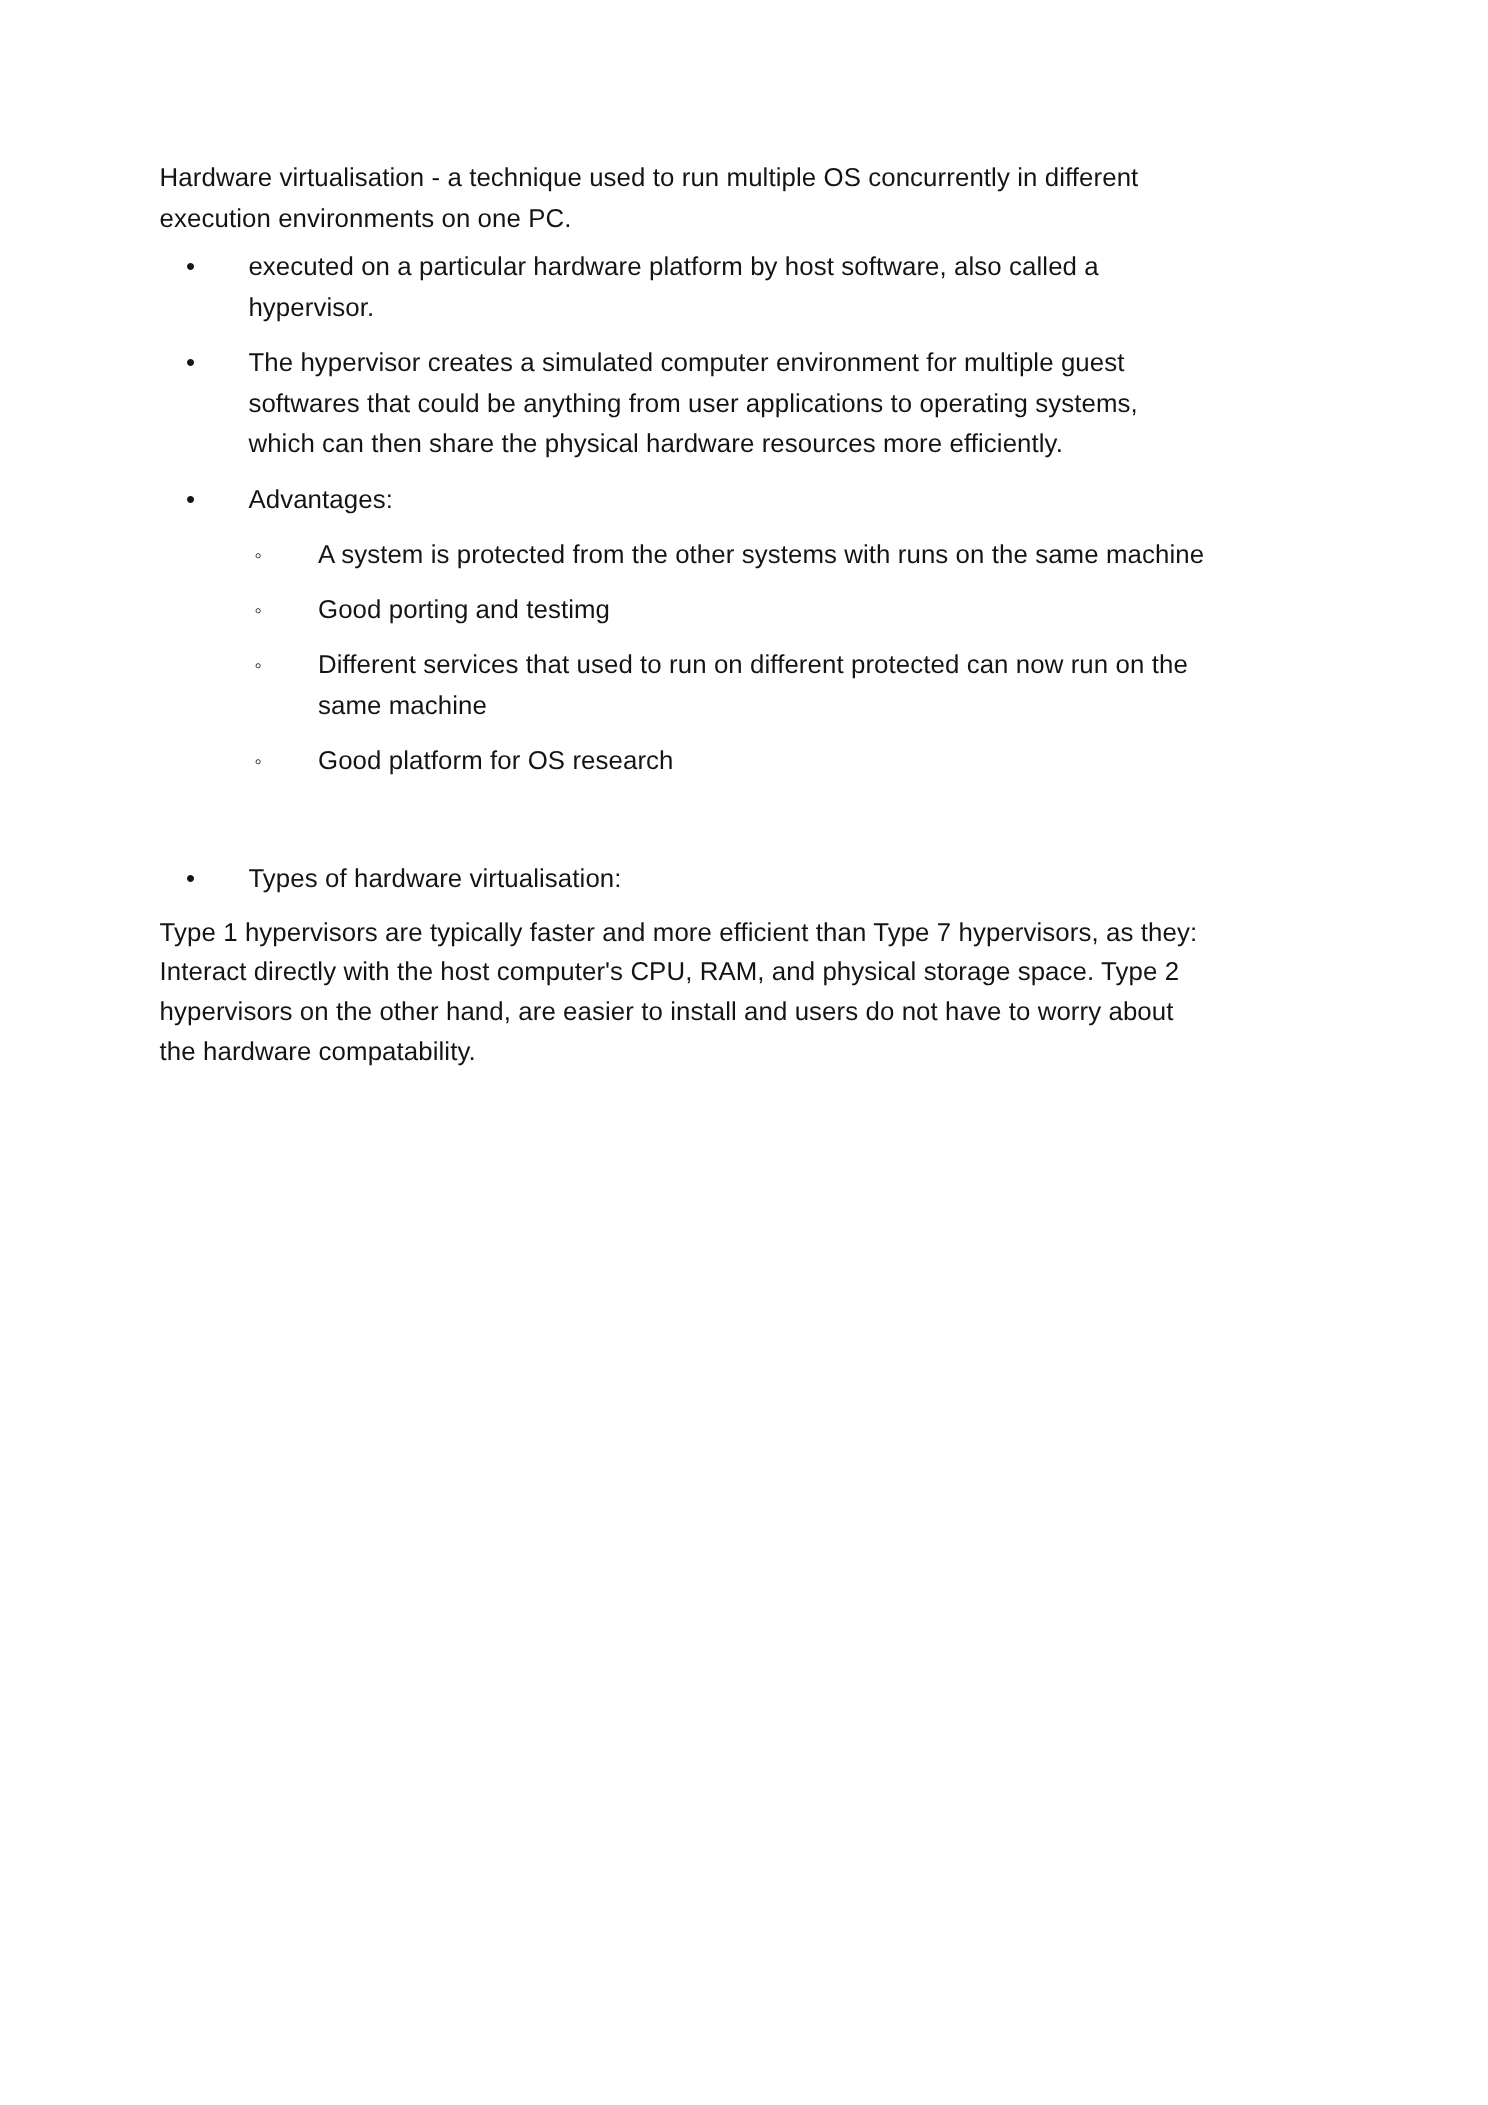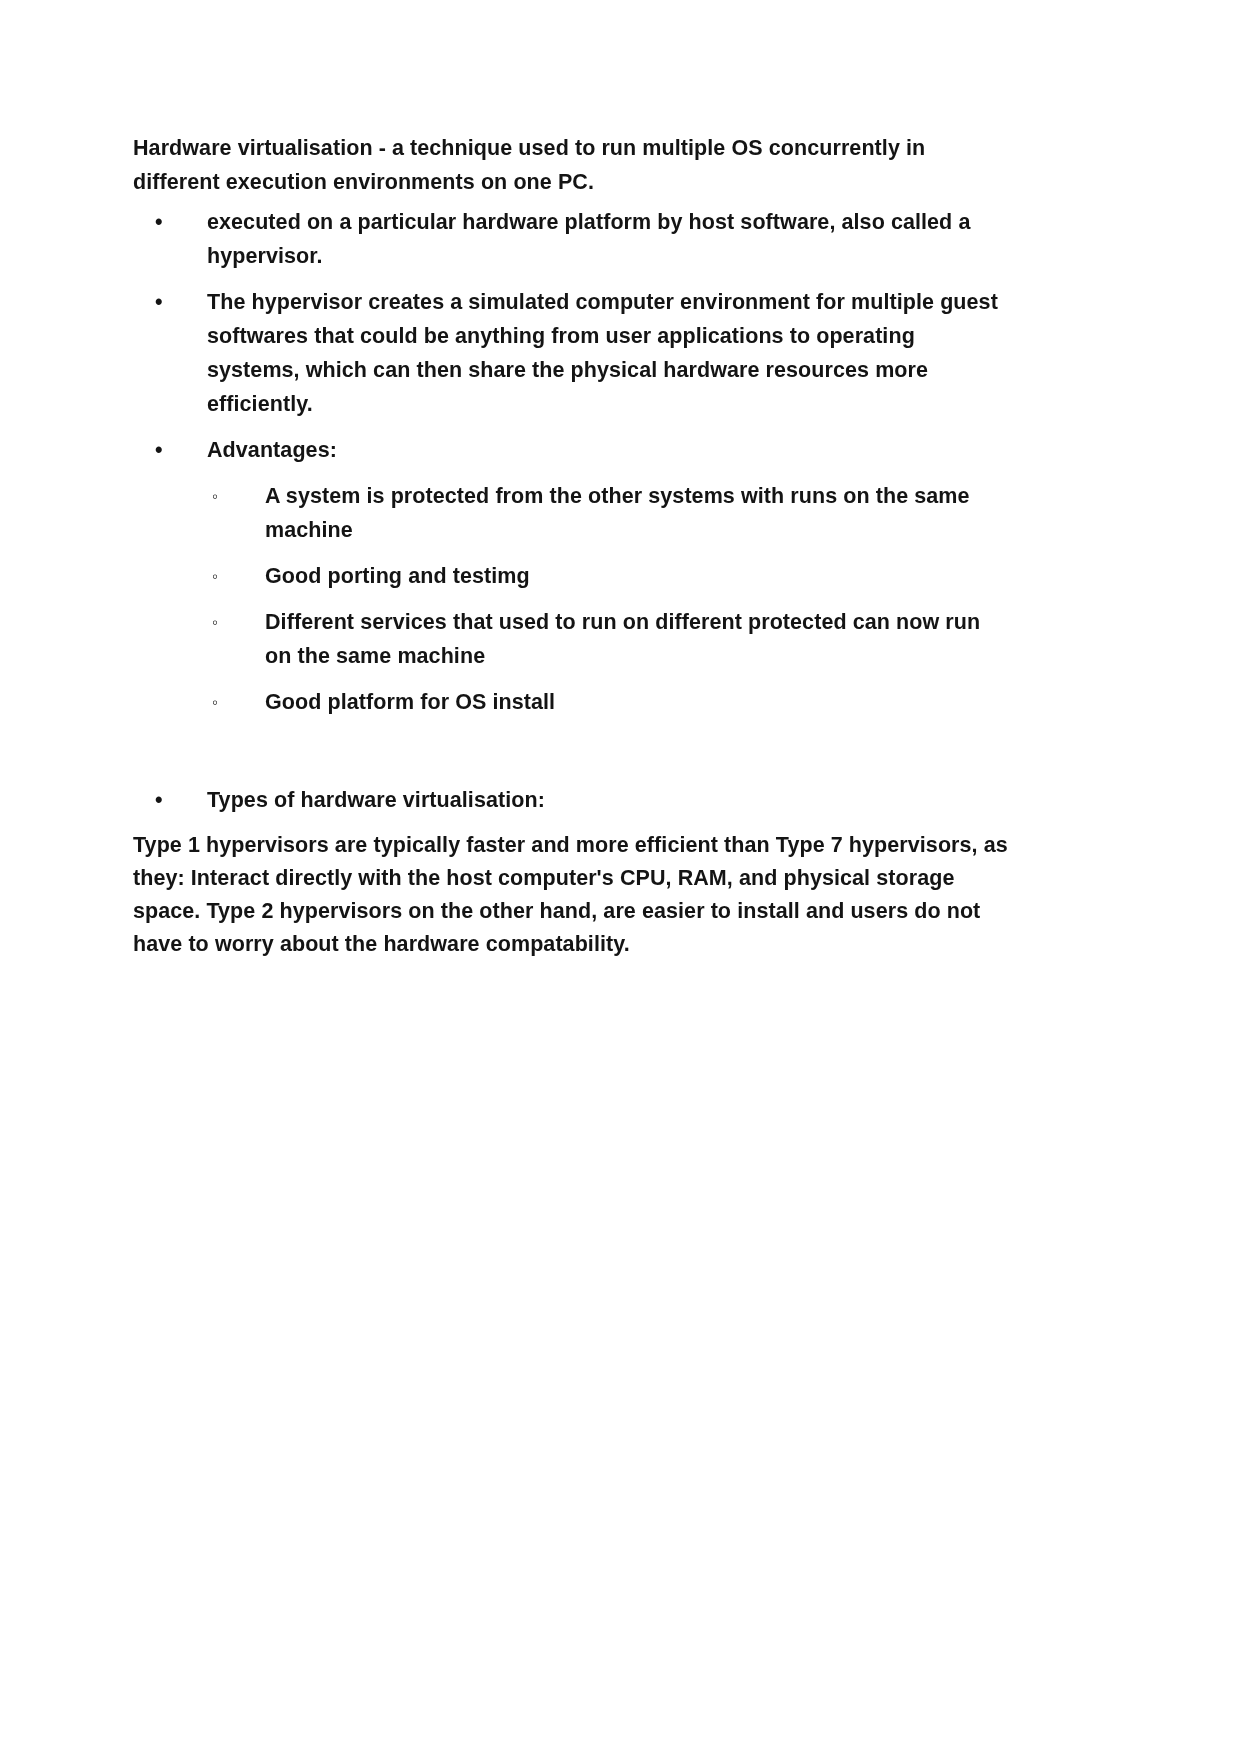--- a/index.html
+++ b/index.html
@@ -17,21 +17,20 @@
     -webkit-font-smoothing: antialiased;
   }
 
   .page {
     position: relative;
     width: 1240px;
     height: 1474px;
     box-sizing: border-box;
     background: #ffffff;
     overflow: hidden;
-    font-weight: bold;
   }
 
   .content {
     position: absolute;
     left: 133px;
     top: 131px;
     width: 875px;
   }
 
   
@@ -165,21 +164,21 @@
         <li class="lvl2">
           <span class="marker">◦</span>
           <span class="txt">Good porting and testimg</span>
         </li>
         <li class="lvl2">
           <span class="marker">◦</span>
           <span class="txt">Different services that used to run on different protected can now run on the same machine</span>
         </li>
         <li class="lvl2">
           <span class="marker">◦</span>
-          <span class="txt">Good platform for OS install</span>
+          <span class="txt">Good platform for OS research</span>
         </li>
       </ul>
 
       <div class="gap-block"></div>
 
       <li class="lvl1">
         <span class="marker">•</span>
         <span class="txt">Types of hardware virtualisation:</span>
       </li>
 

